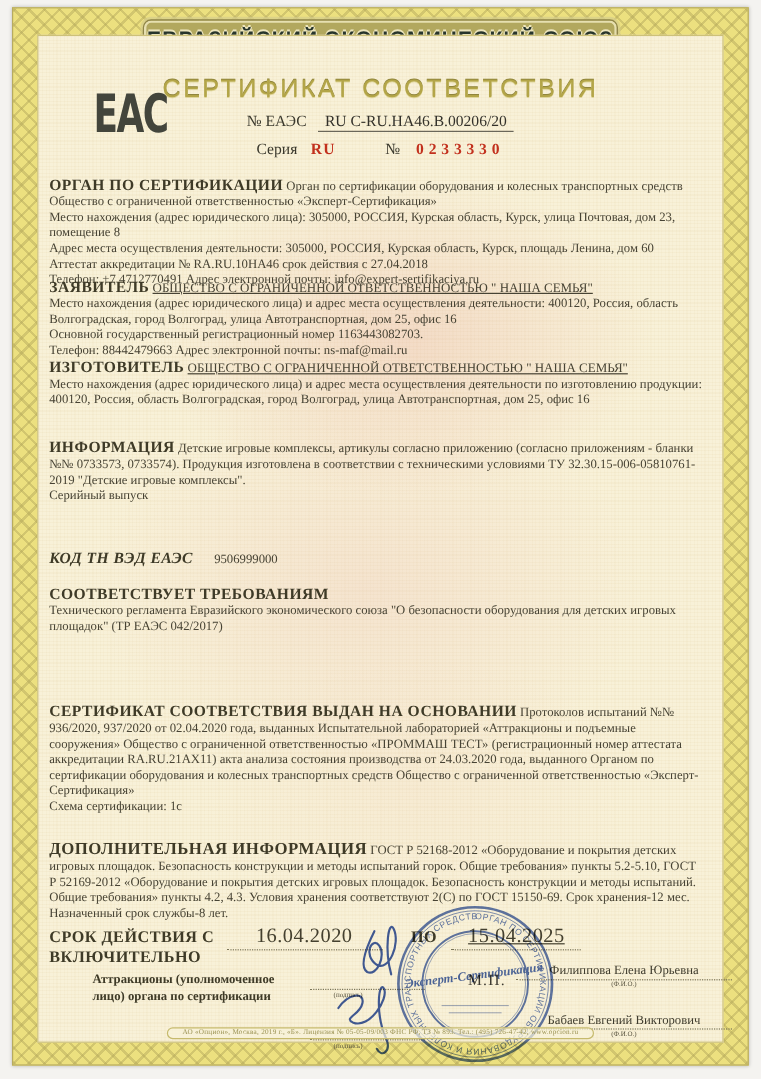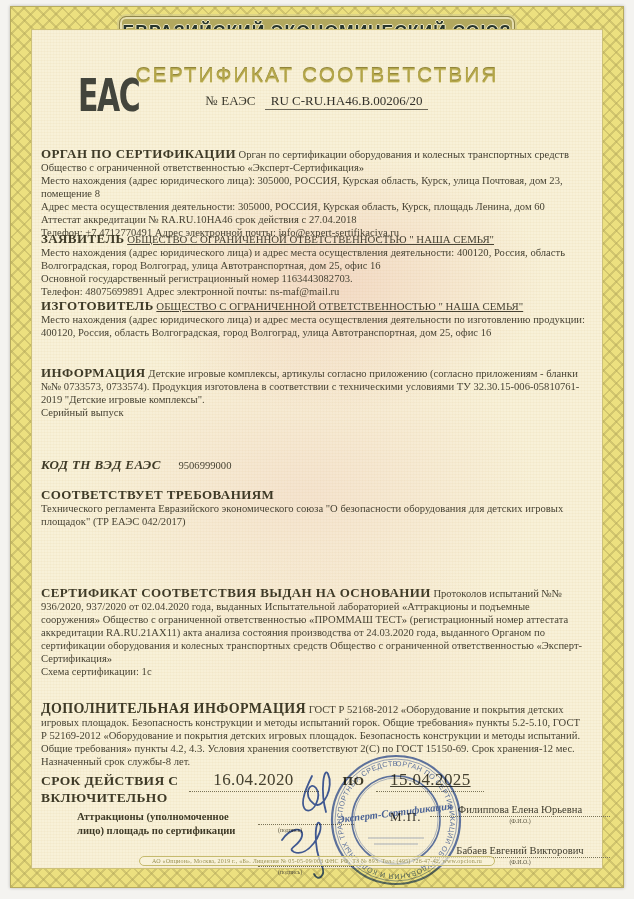--- a/index.html
+++ b/index.html
@@ -87,36 +87,42 @@
   <div class="paper">
 
     <div class="eac">ЕАС</div>
     <div class="doctitle">СЕРТИФИКАТ СООТВЕТСТВИЯ</div>
 
     <div class="numline">
       <span>№ ЕАЭС</span>
       <span class="val">RU C-RU.HA46.B.00206/20</span>
     </div>
 
+    <div class="serline">
+      <span>Серия</span>
+      <span class="red ru">RU</span>
+      <span>№</span>
+      <span class="red num">0233330</span>
+    </div>
 
     <div class="sec" style="top:117px">
       <p><b class="st">ОРГАН ПО СЕРТИФИКАЦИИ</b>
         <span>Орган по сертификации оборудования и колесных транспортных средств Общество с ограниченной ответственностью «Эксперт-Сертификация»</span></p>
       <div>Место нахождения (адрес юридического лица): 305000, РОССИЯ, Курская область, Курск, улица Почтовая, дом 23, помещение 8</div>
       <div>Адрес места осуществления деятельности: 305000, РОССИЯ, Курская область, Курск, площадь Ленина, дом 60</div>
       <div>Аттестат аккредитации № RA.RU.10НА46 срок действия с 27.04.2018</div>
       <div>Телефон: +7 4712770491 Адрес электронной почты: info@expert-sertifikaciya.ru</div>
     </div>
 
     <div class="sec" style="top:202px">
       <p><b class="st">ЗАЯВИТЕЛЬ</b>
         <span class="caps">ОБЩЕСТВО С ОГРАНИЧЕННОЙ ОТВЕТСТВЕННОСТЬЮ " НАША СЕМЬЯ"</span></p>
       <div>Место нахождения (адрес юридического лица) и адрес места осуществления деятельности: 400120, Россия, область Волгоградская, город Волгоград, улица Автотранспортная, дом 25, офис 16</div>
       <div>Основной государственный регистрационный номер 1163443082703.</div>
-      <div>Телефон: 48075699891 Адрес электронной почты: ns-maf@mail.ru</div>
+      <div>Телефон: 88442479663 Адрес электронной почты: ns-maf@mail.ru</div>
     </div>
 
     <div class="sec" style="top:269px">
       <p><b class="st">ИЗГОТОВИТЕЛЬ</b>
         <span class="caps">ОБЩЕСТВО С ОГРАНИЧЕННОЙ ОТВЕТСТВЕННОСТЬЮ " НАША СЕМЬЯ"</span></p>
       <div>Место нахождения (адрес юридического лица) и адрес места осуществления деятельности по изготовлению продукции: 400120, Россия, область Волгоградская, город Волгоград, улица Автотранспортная, дом 25, офис 16</div>
     </div>
 
     <div class="sec" style="top:336px">
       <p><b class="st">ИНФОРМАЦИЯ</b>
@@ -147,21 +153,21 @@
 
     <div class="validity" style="top:740px">
       <span>СРОК ДЕЙСТВИЯ С</span><span class="dotcell c1">16.04.2020</span><span>ПО</span><span class="dotcell c2">15.04.2025</span>
     </div>
     <div class="validity" style="top:760px">
       <span>ВКЛЮЧИТЕЛЬНО</span>
     </div>
 
     <div class="role" style="left:45px;top:780px">
       <div>Аттракционы (уполномоченное</div>
-      <div>лицо) площадь по сертификации</div>
+      <div>лицо) органа по сертификации</div>
     </div>
     <div class="sigline" style="left:226px;top:794px"></div>
     <div class="caption" style="left:246px;top:797px">(подпись)</div>
     <div class="mp" style="left:358px;top:779px">М.П.</div>
     <div class="fio" style="left:398px;top:774px">
       <div class="nm">Филиппова Елена Юрьевна</div>
       <div class="cap">(Ф.И.О.)</div>
     </div>
 
     <div class="sigline" style="left:226px;top:836px"></div>

